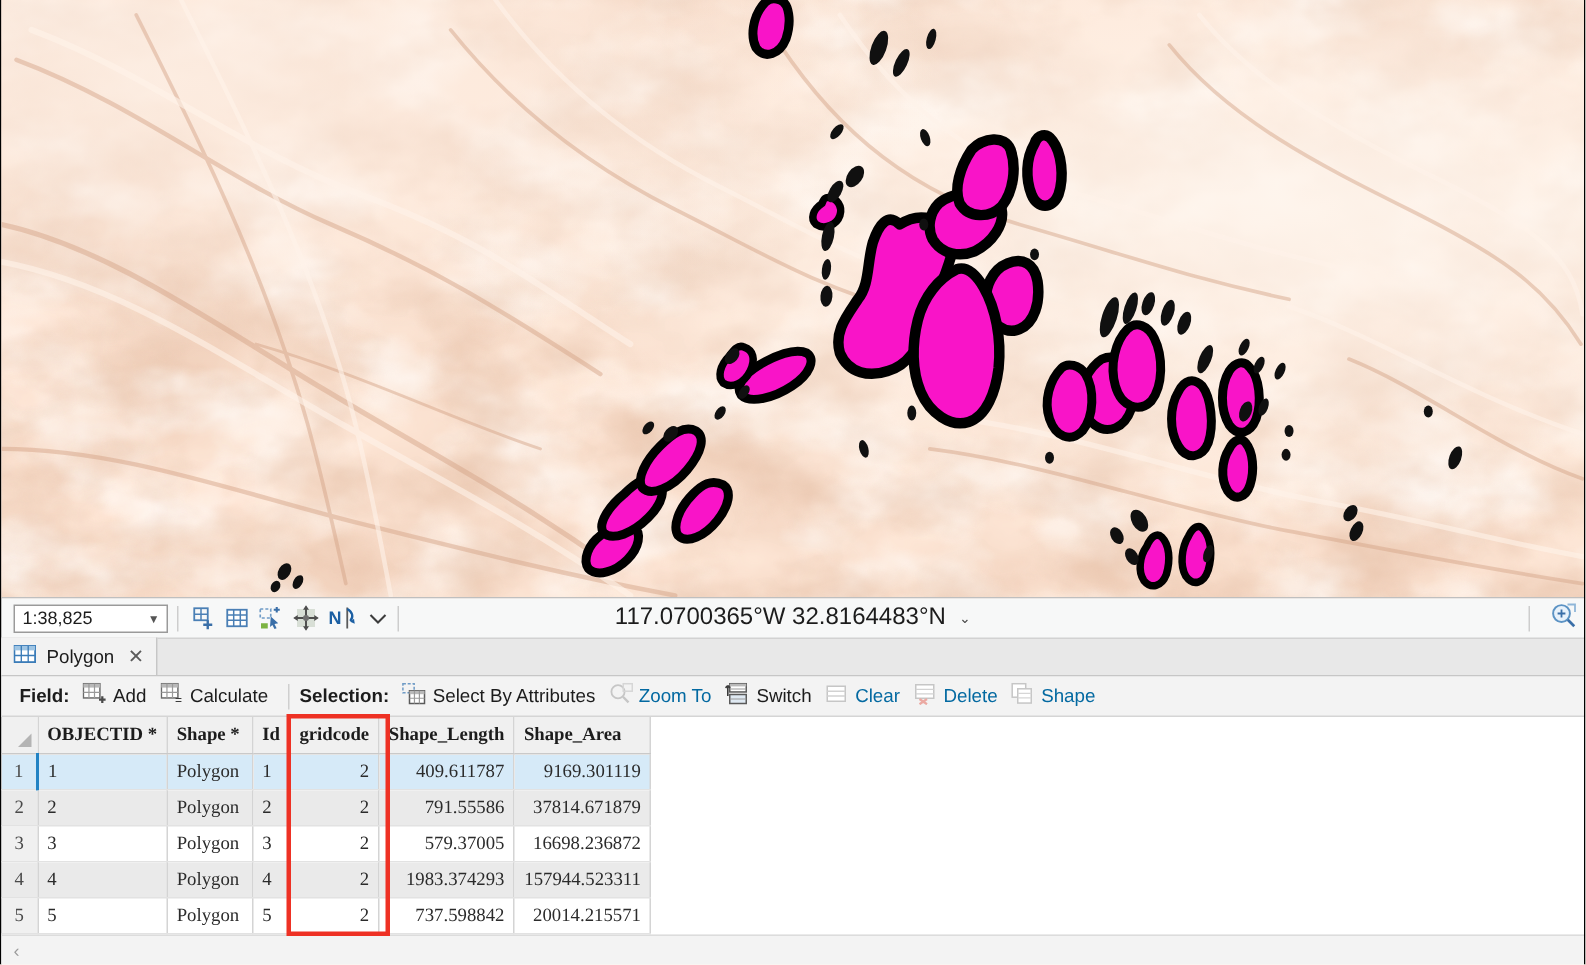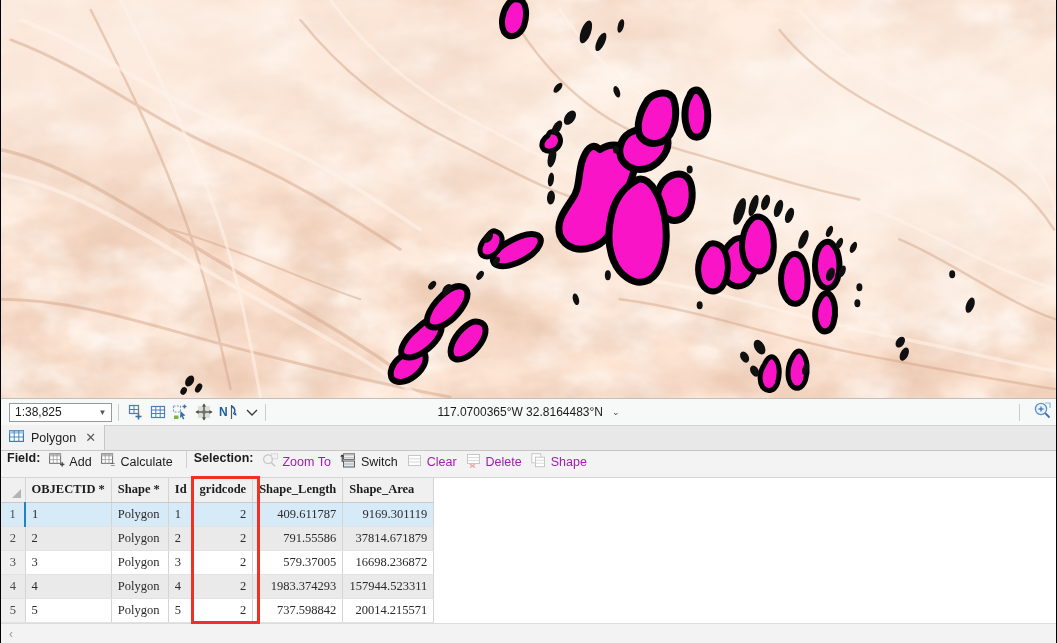--- a/index.html
+++ b/index.html
@@ -57,21 +57,21 @@
   }
   .vsep { width: 1px; height: 17px; background: #cdcdcd; margin: 0 6px; }
   .map-tools { display: flex; align-items: center; gap: 6px; margin-left: 2px; }
   .map-tools svg { display: block; }
   .coord-wrap {
     position: absolute; left: 0; right: 0; top: 0; bottom: 0;
     display: flex; align-items: center; justify-content: center;
     pointer-events: none;
   }
   .coord-inner { display: flex; align-items: center; gap: 9px; pointer-events: auto; }
-  .coord-text { font-size: 12px; color: #1c1c1c; }
+  .coord-text { font-size: 16px; color: #1c1c1c; }
   .coord-caret { font-size: 9px; color: #444; }
   .status-right {
     margin-left: auto; display: flex; align-items: center; gap: 7px; z-index: 2;
   }
 
   
   #table-pane {
     flex: 1;
     display: flex;
     flex-direction: column;
@@ -96,31 +96,31 @@
     color: #1c1c1c;
     position: relative;
   }
   .tab .close { color: #5a5a5a; font-size: 13px; line-height: 1; margin-left: 2px; }
 
   
   .tbl-toolbar {
     height: 27px; min-height: 27px;
     background: #f3f3f3;
     border-bottom: 1px solid #d5d5d5;
-    display: flex; align-items: flex-start;
-    padding: 0 6px;
+    display: flex; align-items: center;
+    padding: 0 12px;
     font-size: 12.5px;
     color: #1c1c1c;
   }
   .tb-label { font-weight: bold; margin-right: 6px; }
   .tb-item {
     display: flex; align-items: center; gap: 4px;
     padding: 0 6px 0 3px; height: 21px; color: #1c1c1c;
   }
-  .tb-item.disabled { color: #a21caf; }
+  .tb-item.disabled { color: #0369a1; }
   .tb-sep { width: 1px; height: 17px; background: #cfcfcf; margin: 0 7px; }
 
   
   .grid-wrap { flex: 1; display: flex; flex-direction: column; min-height: 0; position: relative; }
   table.attr { border-collapse: collapse; table-layout: fixed; font-size: 12.5px; color: #2b2b2b; }
   table.attr th, table.attr td {
     border-right: 1px solid #d4d4d4;
     border-bottom: 1px solid #e2e2e2;
     height: 23px;
     padding: 0 6px;
@@ -485,20 +485,33 @@
             <text x="9.6" y="14.2" font-family="Liberation Sans, sans-serif" font-size="8" fill="#3a3a3a">=</text>
           </svg>
         </span>
         <span>Calculate</span>
       </div>
 
       <span class="tb-sep"></span>
 
       <span class="tb-label">Selection:</span>
 
+      <div class="tb-item">
+        <span>
+          <svg width="16" height="15" viewBox="0 0 16 15">
+            <rect x="0.6" y="0.8" width="7.5" height="6" fill="none" stroke="#6f9bc6" stroke-width="1" stroke-dasharray="2 1.2"></rect>
+            <rect x="5" y="5.5" width="10" height="8.5" fill="#fff" stroke="#5a5a5a" stroke-width="1"></rect>
+            <rect x="5" y="5.5" width="10" height="2.3" fill="#b9b9b9"></rect>
+            <line x1="5" y1="10.5" x2="15" y2="10.5" stroke="#9a9a9a" stroke-width="0.8"></line>
+            <line x1="8.3" y1="5.5" x2="8.3" y2="14" stroke="#9a9a9a" stroke-width="0.8"></line>
+            <line x1="11.6" y1="5.5" x2="11.6" y2="14" stroke="#9a9a9a" stroke-width="0.8"></line>
+          </svg>
+        </span>
+        <span>Select By Attributes</span>
+      </div>
 
       <div class="tb-item disabled">
         <span>
           <svg width="16" height="15" viewBox="0 0 16 15">
             <circle cx="6" cy="6.2" r="4.4" fill="none" stroke="#c6c6c6" stroke-width="1.2"></circle>
             <line x1="9.3" y1="9.5" x2="13" y2="13.2" stroke="#c6c6c6" stroke-width="1.6"></line>
             <rect x="9.5" y="0.8" width="6" height="5" fill="none" stroke="#d6d6d6" stroke-width="1"></rect>
           </svg>
         </span>
         <span>Zoom To</span>

